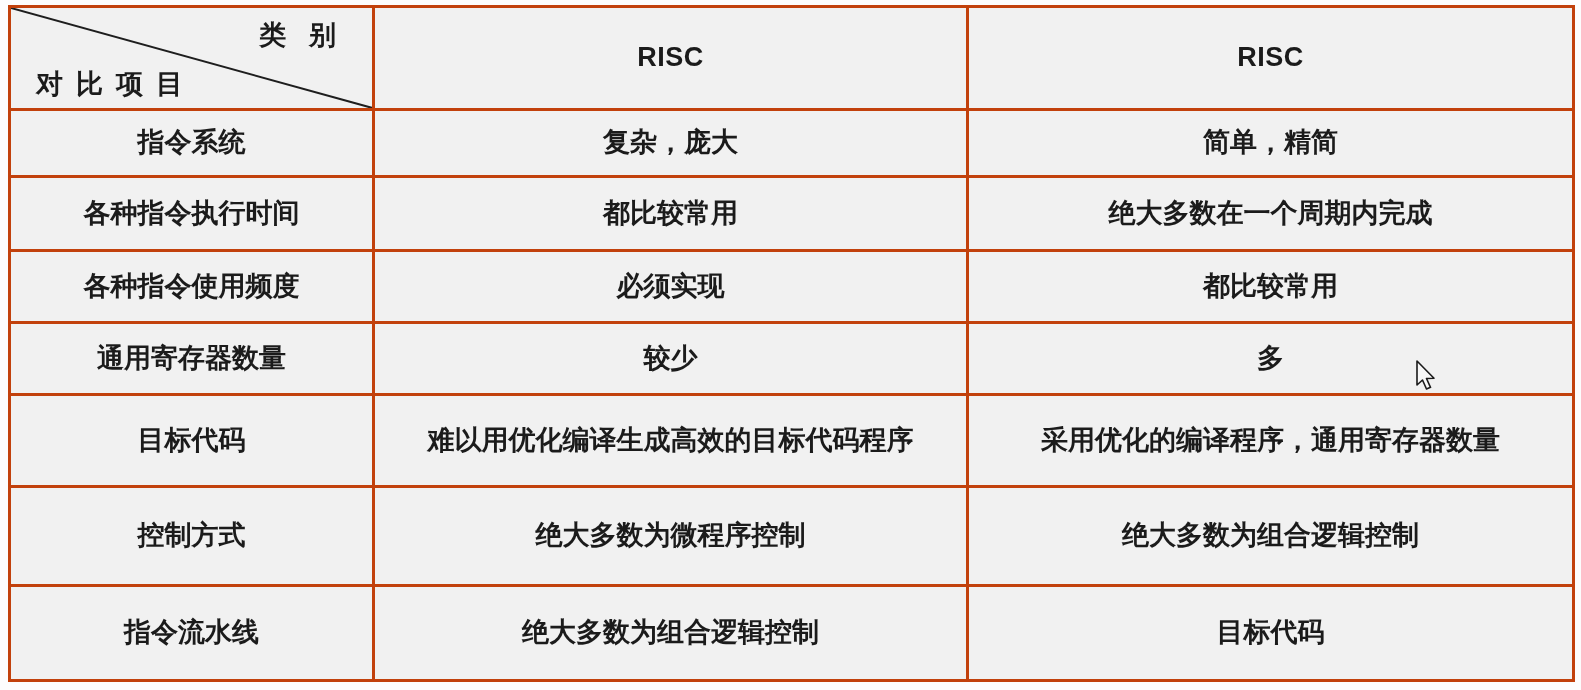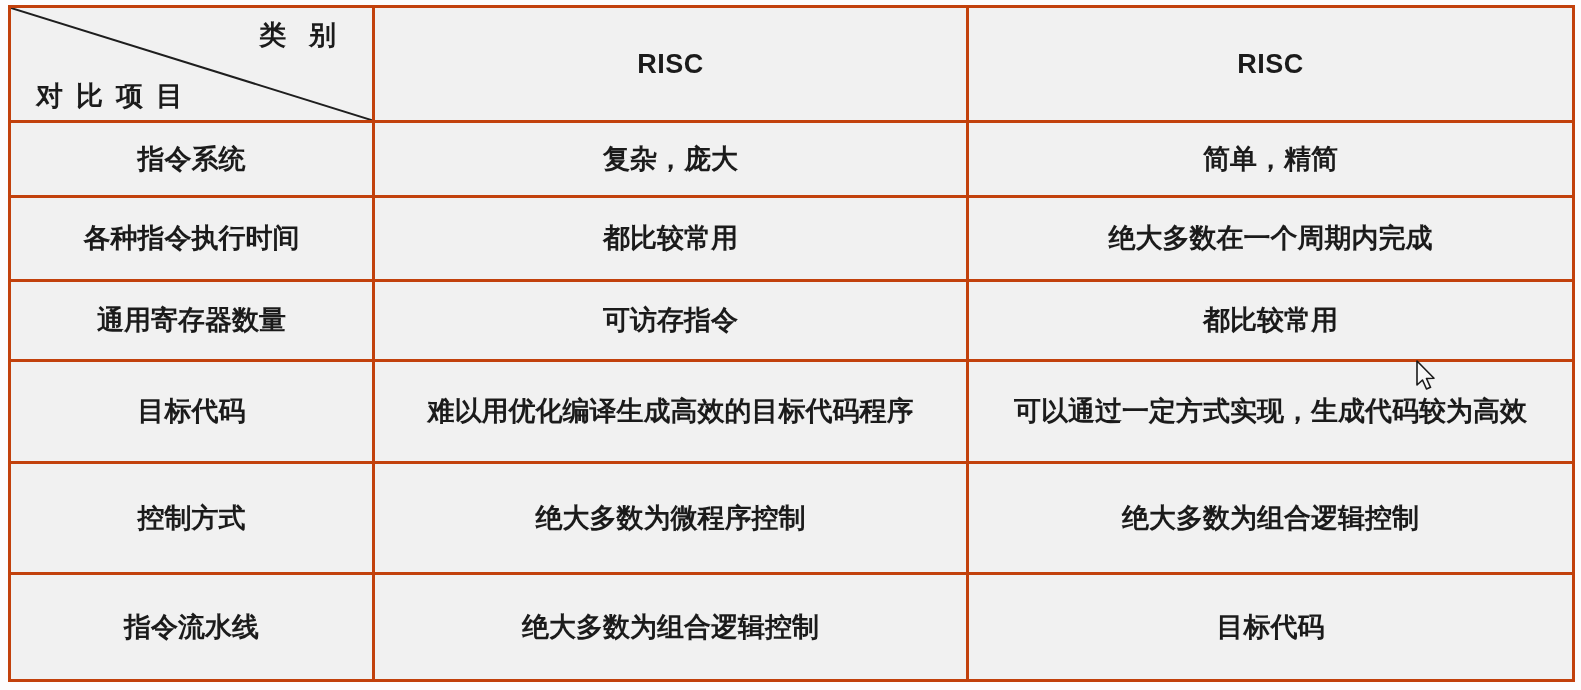--- a/index.html
+++ b/index.html
@@ -93,28 +93,33 @@
       <td class="rowlabel">指令系统</td>
       <td>复杂，庞大</td>
       <td>简单，精简</td>
     </tr>
     <tr style="height: 58px;">
       <td class="rowlabel">各种指令执行时间</td>
       <td>都比较常用</td>
       <td>绝大多数在一个周期内完成</td>
     </tr>
     <tr style="height: 56px;">
+      <td class="rowlabel">各种指令使用频度</td>
+      <td>必须实现</td>
+      <td>都比较常用</td>
+    </tr>
+    <tr style="height: 56px;">
       <td class="rowlabel">通用寄存器数量</td>
-      <td>可访存指令</td>
-      <td>都比较常用</td>
+      <td>较少</td>
+      <td>多</td>
     </tr>
     <tr style="height: 71px;">
       <td class="rowlabel">目标代码</td>
       <td>难以用优化编译生成高效的目标代码程序</td>
-      <td>可以通过一定方式实现，生成代码较为高效</td>
+      <td>采用优化的编译程序，通用寄存器数量</td>
     </tr>
     <tr style="height: 77px;">
       <td class="rowlabel">控制方式</td>
       <td>绝大多数为微程序控制</td>
       <td>绝大多数为组合逻辑控制</td>
     </tr>
     <tr style="height: 74px;">
       <td class="rowlabel">指令流水线</td>
       <td>绝大多数为组合逻辑控制</td>
       <td>目标代码</td>

